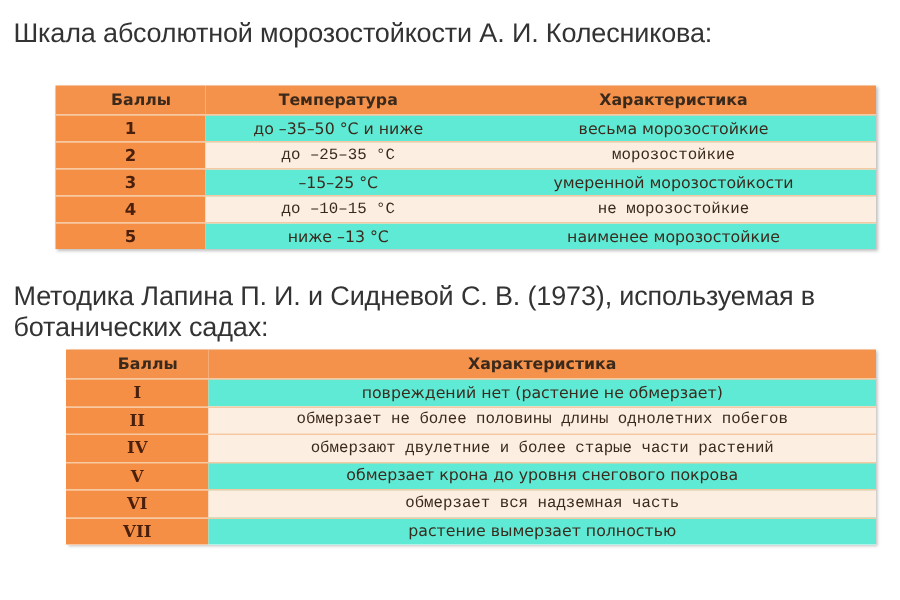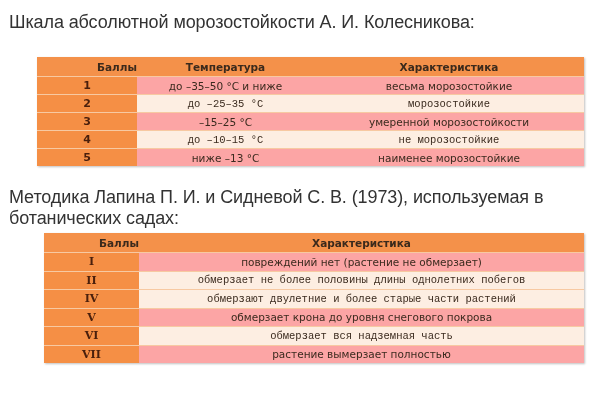--- a/index.html
+++ b/index.html
@@ -19,28 +19,28 @@
   }
   #t1 { left: 37px; top: 57px; width: 547px; }
   #t2 { left: 44px; top: 233px; width: 540px; }
   th {
     background: #f4914a; color: #3b2a1c; font-weight: bold; height: 19px; padding: 0;
     font-size: 10.5px;
   }
   td { height: 17px; padding: 0; text-align: center; border-top: 1px solid #f7c9a2; }
   td.num { background: #f58f45; font-weight: bold; color: #4a1f0c; font-family: "DejaVu Serif", serif; font-size: 11px; }
   #t1 td.num { font-family: "DejaVu Sans", sans-serif; }
-  tr.odd td.val { background: #fca5a5; }
+  tr.odd td.val { background: #5eead4; }
   tr.even td.val { background: #fdeee2; font-family: Liberation Mono, monospace; }
   #t1 .c1 { width: 86px; }
   #t1 .c2 { width: 177px; }
   #t2 .c1 { width: 81px; }
   #t2 tr { height: 18px; }
   #t2 td { height: 17.5px; }
-  th.left { text-align: right; padding-left: 14px; margin-top: 14px; }
+  th.left { text-align: center; padding-left: 14px; margin-top: 14px; }
 </style>
 </head>
 <body>
 
 <div id="cap1" class="caption">Шкала абсолютной морозостойкости А. И. Колесникова:</div>
 
 <table id="t1">
   <thead>
     <tr>
       <th class="c1 left">Баллы</th>

